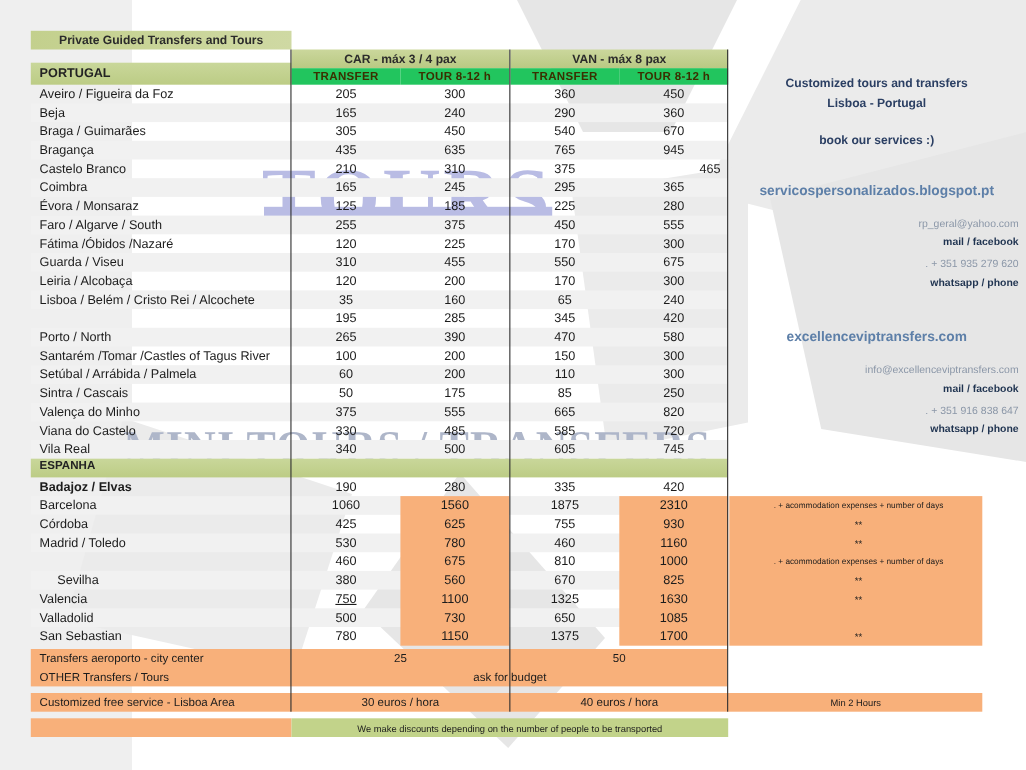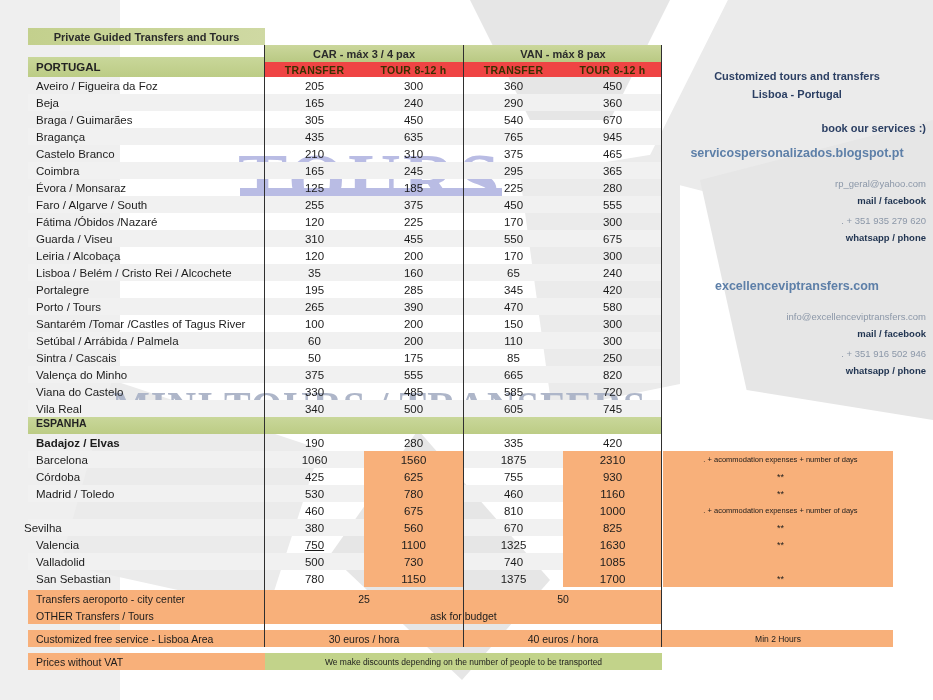--- a/index.html
+++ b/index.html
@@ -56,21 +56,21 @@
     font-size:11px;font-weight:bold;color:#2b2b2b;z-index:4;
   }
   .grp-head{
     position:absolute;top:45px;height:17px;
     background:linear-gradient(to bottom,#cbd79c,#b9c983);
     display:flex;align-items:center;justify-content:center;
     font-size:11px;font-weight:bold;color:#2b2b2b;z-index:3;
   }
   .sub-head{
     position:absolute;top:62px;height:15px;
-    background:#ef4444;
+    background:#22c55e;
     display:flex;align-items:center;justify-content:center;
     font-size:10.5px;font-weight:bold;color:#3a3000;z-index:3;
     letter-spacing:.3px;
   }
   #portugal-head{
     position:absolute;left:28px;top:57px;width:237px;height:20px;
     background:linear-gradient(to bottom,#c9d79a,#bccc85);
     display:flex;align-items:center;z-index:3;
   }
   #portugal-head span{font-size:11.5px;font-weight:bold;color:#232323;padding-left:8px;}
@@ -177,21 +177,21 @@
         <div class="cell c-center t-num" style="left: 265px; width: 99px;">435</div>
         <div class="cell c-center t-num" style="left: 364px; width: 99px;">635</div>
         <div class="cell c-center t-num" style="left: 464px; width: 99px;">765</div>
         <div class="cell c-center t-num" style="left: 563px; width: 99px;">945</div>
       </div>
       <div class="row" style="top: 145px; height: 17px; width: 900px; z-index: 4;">
         <div class="cell c-left t-dest" style="left: 28px; width: 237px;">Castelo Branco</div>
         <div class="cell c-center t-num" style="left: 265px; width: 99px;">210</div>
         <div class="cell c-center t-num" style="left: 364px; width: 99px;">310</div>
         <div class="cell c-center t-num" style="left: 464px; width: 99px;">375</div>
-        <div class="cell c-center t-num" style="left: 563px; width: 99px;">465</div>
+        <div class="cell c-center t-num" style="left: 596px; width: 99px;">465</div>
       </div>
       <div class="stripe" style="top: 162px; height: 17px; width: 633px;"></div>
       <div class="row" style="top: 162px; height: 17px; width: 900px; z-index: 4;">
         <div class="cell c-left t-dest" style="left: 28px; width: 237px;">Coimbra</div>
         <div class="cell c-center t-num" style="left: 265px; width: 99px;">165</div>
         <div class="cell c-center t-num" style="left: 364px; width: 99px;">245</div>
         <div class="cell c-center t-num" style="left: 464px; width: 99px;">295</div>
         <div class="cell c-center t-num" style="left: 563px; width: 99px;">365</div>
       </div>
       <div class="row" style="top: 179px; height: 17px; width: 900px; z-index: 4;">
@@ -233,29 +233,28 @@
       </div>
       <div class="stripe" style="top: 264px; height: 17px; width: 633px;"></div>
       <div class="row" style="top: 264px; height: 17px; width: 900px; z-index: 4;">
         <div class="cell c-left t-dest" style="left: 28px; width: 237px;">Lisboa / Belém / Cristo Rei / Alcochete</div>
         <div class="cell c-center t-num" style="left: 265px; width: 99px;">35</div>
         <div class="cell c-center t-num" style="left: 364px; width: 99px;">160</div>
         <div class="cell c-center t-num" style="left: 464px; width: 99px;">65</div>
         <div class="cell c-center t-num" style="left: 563px; width: 99px;">240</div>
       </div>
       <div class="row" style="top: 281px; height: 17px; width: 900px; z-index: 4;">
-        <div class="cell c-left t-dest" style="left: 28px; width: 237px;">Portalegre</div>
         <div class="cell c-center t-num" style="left: 265px; width: 99px;">195</div>
         <div class="cell c-center t-num" style="left: 364px; width: 99px;">285</div>
         <div class="cell c-center t-num" style="left: 464px; width: 99px;">345</div>
         <div class="cell c-center t-num" style="left: 563px; width: 99px;">420</div>
       </div>
       <div class="stripe" style="top: 298px; height: 17px; width: 633px;"></div>
       <div class="row" style="top: 298px; height: 17px; width: 900px; z-index: 4;">
-        <div class="cell c-left t-dest" style="left: 28px; width: 237px;">Porto / Tours</div>
+        <div class="cell c-left t-dest" style="left: 28px; width: 237px;">Porto / North</div>
         <div class="cell c-center t-num" style="left: 265px; width: 99px;">265</div>
         <div class="cell c-center t-num" style="left: 364px; width: 99px;">390</div>
         <div class="cell c-center t-num" style="left: 464px; width: 99px;">470</div>
         <div class="cell c-center t-num" style="left: 563px; width: 99px;">580</div>
       </div>
       <div class="row" style="top: 315px; height: 17px; width: 900px; z-index: 4;">
         <div class="cell c-left t-dest" style="left: 28px; width: 237px;">Santarém /Tomar /Castles of Tagus River</div>
         <div class="cell c-center t-num" style="left: 265px; width: 99px;">100</div>
         <div class="cell c-center t-num" style="left: 364px; width: 99px;">200</div>
         <div class="cell c-center t-num" style="left: 464px; width: 99px;">150</div>
@@ -337,41 +336,41 @@
       </div>
       <div class="row" style="top: 502px; height: 17px; width: 900px; z-index: 4;">
         <div class="cell c-center t-num" style="left: 265px; width: 99px;">460</div>
         <div class="cell c-center t-num" style="left: 364px; width: 99px;">675</div>
         <div class="cell c-center t-num" style="left: 464px; width: 99px;">810</div>
         <div class="cell c-center t-num" style="left: 563px; width: 99px;">1000</div>
         <div class="cell c-center" style="left: 668px; width: 225px; font-size: 7.5px; color: rgb(28, 28, 28); z-index: 6;">. + acommodation expenses + number of days</div>
       </div>
       <div class="stripe" style="top: 519px; height: 17px; width: 633px;"></div>
       <div class="row" style="top: 519px; height: 17px; width: 900px; z-index: 4;">
-        <div class="cell c-left t-dest" style="left: 16px; width: 237px;">Sevilha</div>
+        <div class="cell c-left t-dest" style="left: 44px; width: 237px;">Sevilha</div>
         <div class="cell c-center t-num" style="left: 265px; width: 99px;">380</div>
         <div class="cell c-center t-num" style="left: 364px; width: 99px;">560</div>
         <div class="cell c-center t-num" style="left: 464px; width: 99px;">670</div>
         <div class="cell c-center t-num" style="left: 563px; width: 99px;">825</div>
         <div class="cell c-center" style="left: 668px; width: 225px; font-size: 9px; color: rgb(28, 28, 28); z-index: 6;">**</div>
       </div>
       <div class="row" style="top: 536px; height: 17px; width: 900px; z-index: 4;">
         <div class="cell c-left t-dest" style="left: 28px; width: 237px;">Valencia</div>
         <div class="cell c-center t-num" style="left: 265px; width: 99px; text-decoration: underline;">750</div>
         <div class="cell c-center t-num" style="left: 364px; width: 99px;">1100</div>
         <div class="cell c-center t-num" style="left: 464px; width: 99px;">1325</div>
         <div class="cell c-center t-num" style="left: 563px; width: 99px;">1630</div>
         <div class="cell c-center" style="left: 668px; width: 225px; font-size: 9px; color: rgb(28, 28, 28); z-index: 6;">**</div>
       </div>
       <div class="stripe" style="top: 553px; height: 17px; width: 633px;"></div>
       <div class="row" style="top: 553px; height: 17px; width: 900px; z-index: 4;">
         <div class="cell c-left t-dest" style="left: 28px; width: 237px;">Valladolid</div>
         <div class="cell c-center t-num" style="left: 265px; width: 99px;">500</div>
         <div class="cell c-center t-num" style="left: 364px; width: 99px;">730</div>
-        <div class="cell c-center t-num" style="left: 464px; width: 99px;">740</div>
+        <div class="cell c-center t-num" style="left: 464px; width: 99px;">650</div>
         <div class="cell c-center t-num" style="left: 563px; width: 99px;">1085</div>
       </div>
       <div class="row" style="top: 570px; height: 17px; width: 900px; z-index: 4;">
         <div class="cell c-left t-dest" style="left: 28px; width: 237px;">San Sebastian</div>
         <div class="cell c-center t-num" style="left: 265px; width: 99px;">780</div>
         <div class="cell c-center t-num" style="left: 364px; width: 99px;">1150</div>
         <div class="cell c-center t-num" style="left: 464px; width: 99px;">1375</div>
         <div class="cell c-center t-num" style="left: 563px; width: 99px;">1700</div>
         <div class="cell c-center" style="left: 668px; width: 225px; font-size: 9px; color: rgb(28, 28, 28); z-index: 6;">**</div>
       </div>
@@ -396,34 +395,33 @@
     <div class="hl-orange" style="left: 28px; width: 865px; top: 630px; height: 17px;"></div>
     <div class="row" style="top: 630px; height: 17px; width: 900px; z-index: 4;">
       <div class="cell c-left foot-label" style="left: 28px; width: 237px;">Customized free service - Lisboa Area</div>
       <div class="cell c-center foot-val" style="left: 265px; width: 198px;">30 euros / hora</div>
       <div class="cell c-center foot-val" style="left: 464px; width: 198px;">40 euros / hora</div>
       <div class="cell c-center foot-small" style="left: 663px; width: 230px;">Min 2 Hours</div>
     </div>
     <div class="hl-orange" style="left: 28px; width: 237px; top: 653px; height: 17px;"></div>
     <div class="green-band" style="left: 265px; top: 653px; width: 397px; height: 17px;"></div>
     <div class="row" style="top: 653px; height: 17px; width: 900px; z-index: 4;">
-      <div class="cell c-left foot-label" style="left: 28px; width: 237px;">Prices without VAT</div>
       <div class="cell c-center foot-small" style="left: 265px; width: 397px;">We make discounts depending on the number of people to be transported</div>
     </div>
   </div>
 
 <div id="info-panel">
   <div class="info-line info-b" style="margin-bottom:6px;">Customized tours and transfers</div>
   <div class="info-line info-b" style="margin-bottom:22px;">Lisboa - Portugal</div>
-  <div class="info-line info-b" style="margin-bottom:12px;text-align:right;">book our services :)</div>
+  <div class="info-line info-b" style="margin-bottom:32px;">book our services :)</div>
 
   <div class="info-line info-blue-lg" style="margin-bottom:18px;">servicospersonalizados.blogspot.pt</div>
   <div class="info-line r-right info-grey" style="margin-bottom:6px;">rp_geral@yahoo.com</div>
   <div class="info-line r-right info-dk" style="margin-bottom:9px;">mail / facebook</div>
   <div class="info-line r-right info-grey" style="margin-bottom:6px;">. + 351 935 279 620</div>
   <div class="info-line r-right info-dk" style="margin-bottom:36px;">whatsapp / phone</div>
 
   <div class="info-line info-blue-lg" style="margin-bottom:18px;">excellenceviptransfers.com</div>
   <div class="info-line r-right info-grey" style="margin-bottom:6px;">info@excellenceviptransfers.com</div>
   <div class="info-line r-right info-dk" style="margin-bottom:9px;">mail / facebook</div>
-  <div class="info-line r-right info-grey" style="margin-bottom:6px;">. + 351 916 502 946</div>
+  <div class="info-line r-right info-grey" style="margin-bottom:6px;">. + 351 916 838 647</div>
   <div class="info-line r-right info-dk">whatsapp / phone</div>
 </div>
 
 </body></html>

